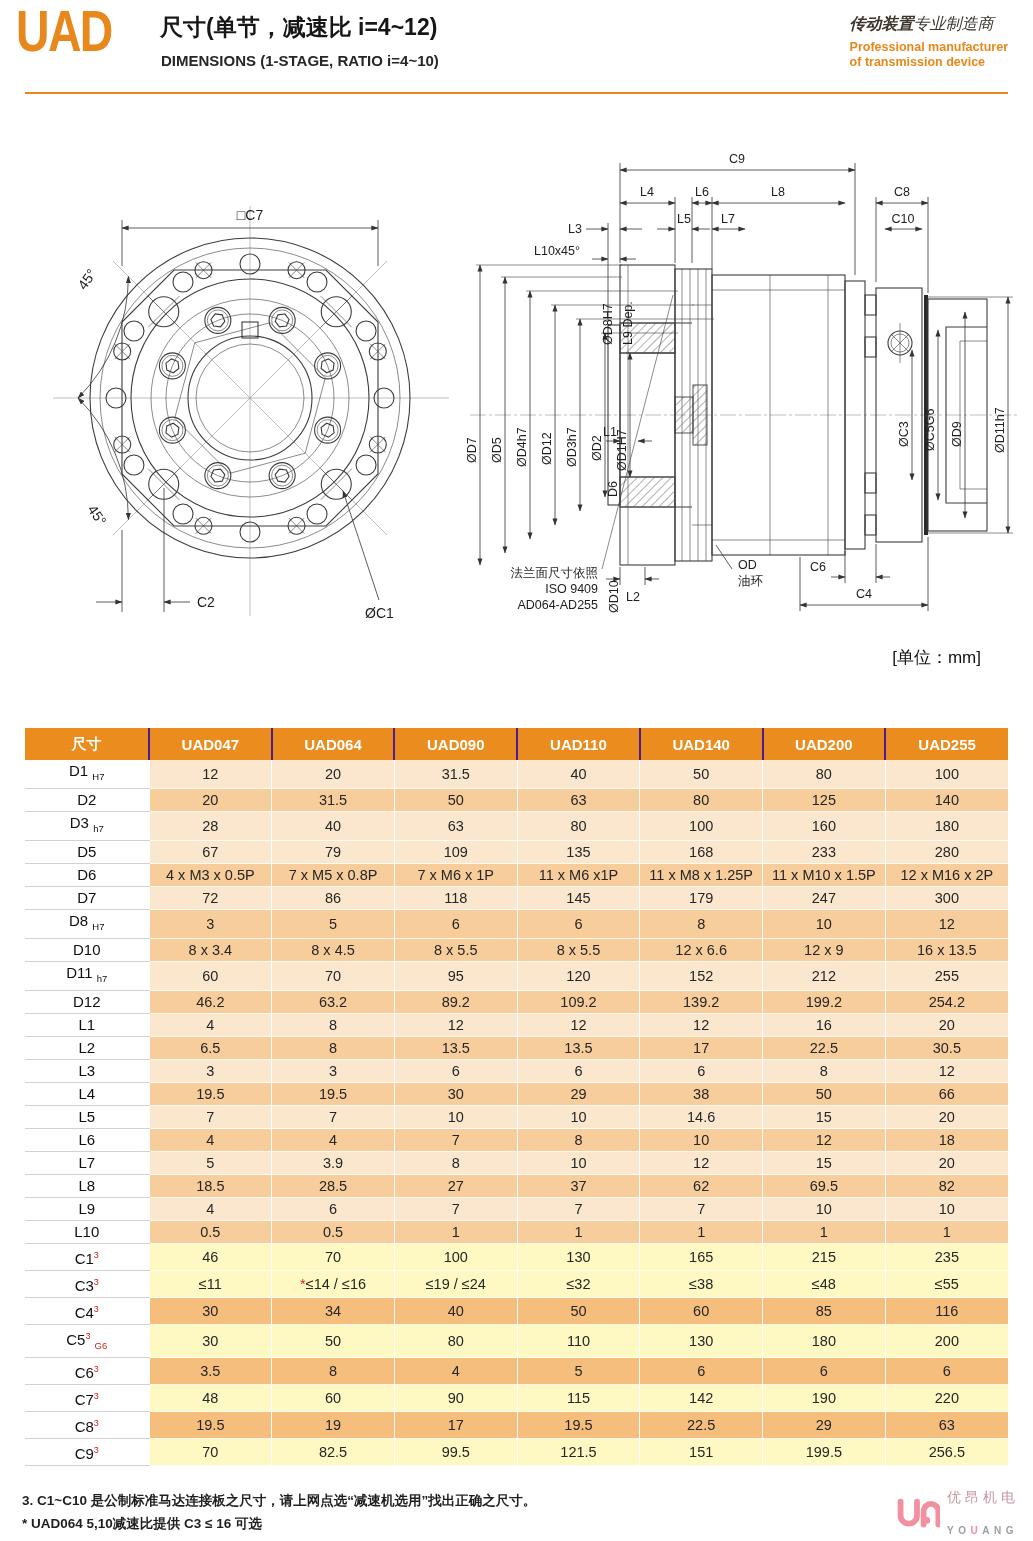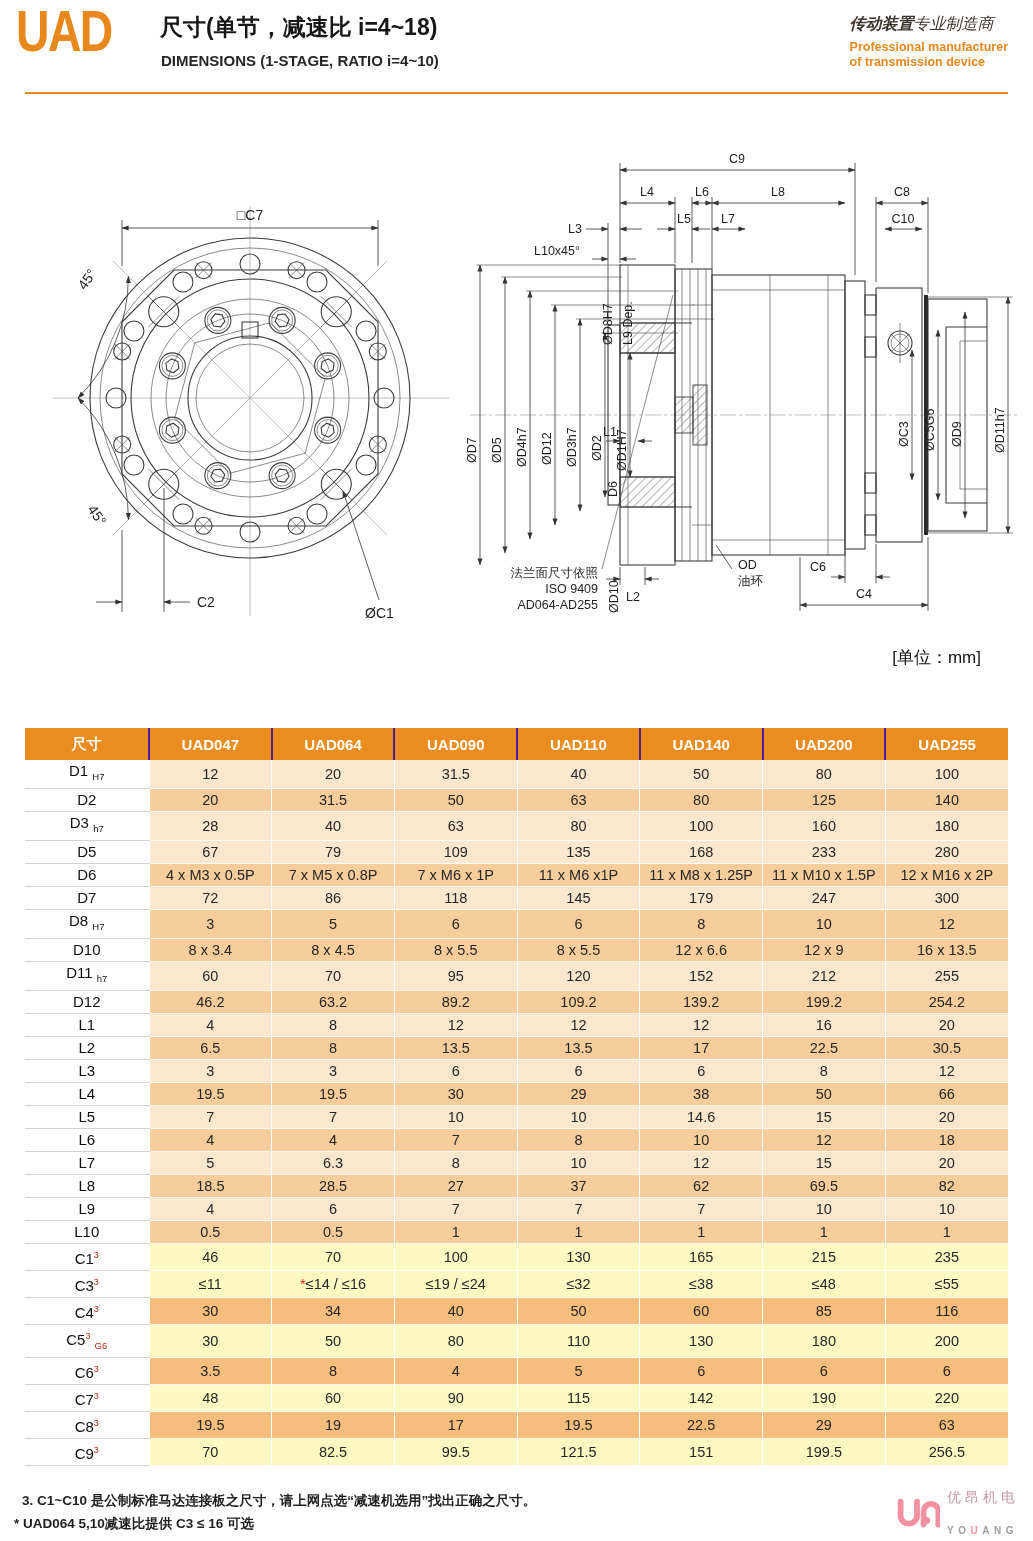--- a/index.html
+++ b/index.html
@@ -34,33 +34,33 @@
   col.c0{width:124px;}
   tr.r-light td:not(.lbl){background:#FBE7CE;}
   tr.r-mid td:not(.lbl){background:#F7CD9B;}
   tr.r-cdark td:not(.lbl){background:#fef9c3;}
   tr.r-cmid td:not(.lbl){background:#F6BE7D;}
   sup.red{color:#C42A21;font-size:9px;}
   .red{color:#C42A21;}
   sub.ss{font-size:9.5px;}
   
   #note1{left:22px;top:1492px;font-size:13.5px;font-weight:700;color:#1f1f1f;}
-  #note2{left:14px;top:1515px;font-size:13.5px;font-weight:700;color:#1f1f1f;}
+  #note2{left:22px;top:1515px;font-size:13.5px;font-weight:700;color:#1f1f1f;}
   
   #you-logo{right:14px;top:1489px;display:flex;align-items:center;gap:7px;}
   #you-txt{display:flex;flex-direction:column;line-height:1.25;gap:18px;}
   #you-cn{font-size:14px;letter-spacing:4px;color:#c49aa3;}
   #you-en{font-size:10px;letter-spacing:4.5px;color:#9ba0a4;font-weight:600;}
   #you-en .pink{color:#F2909F;}
 </style>
 </head>
 <body>
 
 <div class="abs" id="logo">UAD</div>
-<div class="abs" id="title-cn">尺寸(单节，减速比 i=4~18)</div>
+<div class="abs" id="title-cn">尺寸(单节，减速比 i=4~12)</div>
 <div class="abs" id="title-en">DIMENSIONS (1-STAGE, RATIO i=4~10)</div>
 <div class="abs" id="brand">
   <div id="brand-cn"><span class="b">传动装置</span><span>专业制造商</span></div>
   <div id="brand-en">
     <div>Professional manufacturer</div>
     <div>of transmission device</div>
   </div>
 </div>
 <div class="abs" id="rule"></div>
 
@@ -532,21 +532,21 @@
           <td>4</td>
           <td>7</td>
           <td>8</td>
           <td>10</td>
           <td>12</td>
           <td>18</td>
         </tr>
         <tr class="r-light">
           <td class="lbl">L7</td>
           <td>5</td>
-          <td>6.3</td>
+          <td>3.9</td>
           <td>8</td>
           <td>10</td>
           <td>12</td>
           <td>15</td>
           <td>20</td>
         </tr>
         <tr class="r-mid">
           <td class="lbl">L8</td>
           <td>18.5</td>
           <td>28.5</td>

